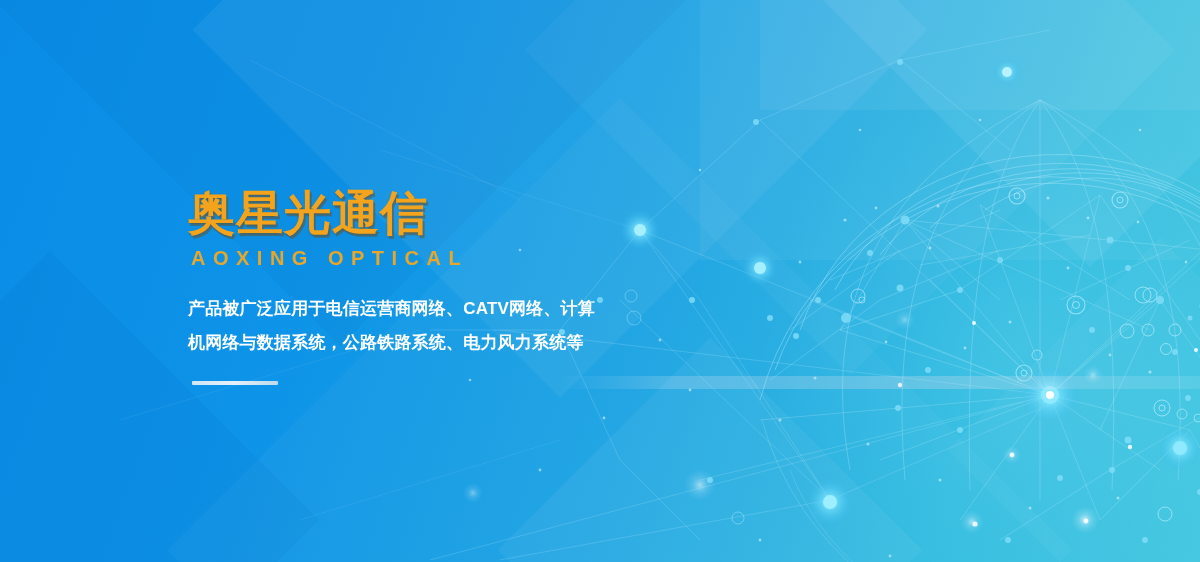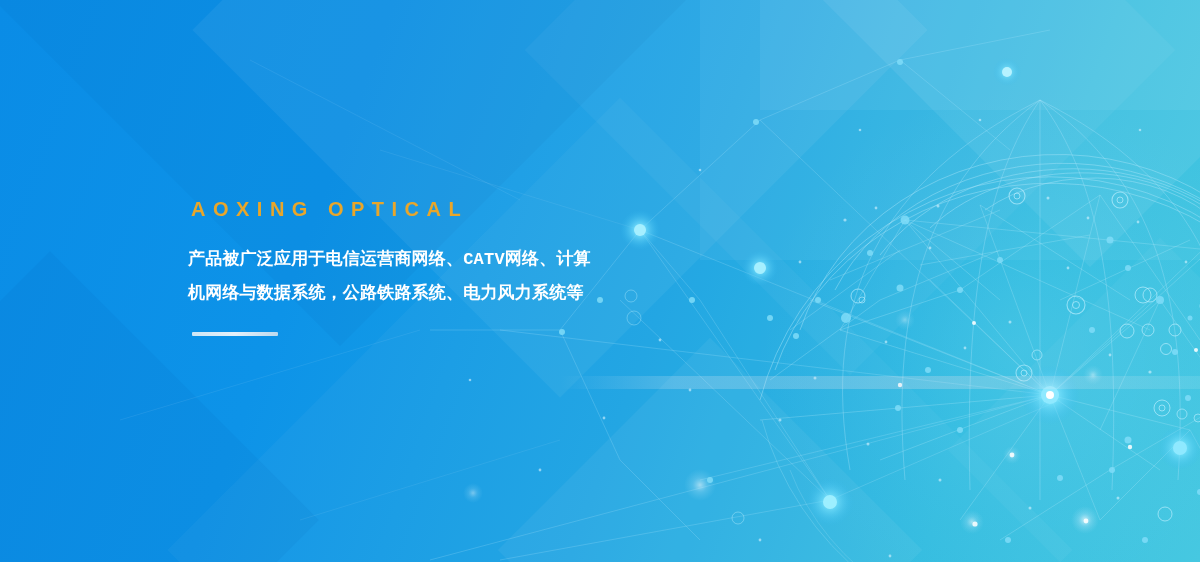--- a/index.html
+++ b/index.html
@@ -86,21 +86,20 @@
     white-space: nowrap;
   }
   .desc {
     margin: 22px 0 0 0;
     font-size: 17px;
     font-weight: 700;
     line-height: 34px;
     color: #ffffff;
     width: 408px;
     letter-spacing: 0.2px;
-    font-family: Liberation Mono, monospace;
   }
   .divider {
     margin-top: 21px;
     margin-left: 4px;
     width: 86px;
     height: 4px;
     background: linear-gradient(90deg, #cfe6f5 0%, #e4f0fa 50%, #bcd9ee 100%);
     border-radius: 1px;
   }
 </style>
@@ -378,20 +377,21 @@
         <circle cx="1130" cy="447" r="2.2"></circle>
         <circle cx="1196" cy="350" r="2"></circle>
         <circle cx="1238" cy="498" r="2"></circle>
       </g>
     </g>
   </svg>
 
   <div class="beam"></div>
 
   <div class="content">
+    <h1 class="brand-title">奥星光通信</h1>
 
     <div class="brand-sub">AOXING OPTICAL</div>
 
     <p class="desc">
       <span>产品被广泛应用于电信运营商网络、CATV网</span><span>络、计算机网络与数据系统，公路铁路系统、</span><span>电力风力系统等</span>
     </p>
 
     <div class="divider"></div>
   </div>
 

